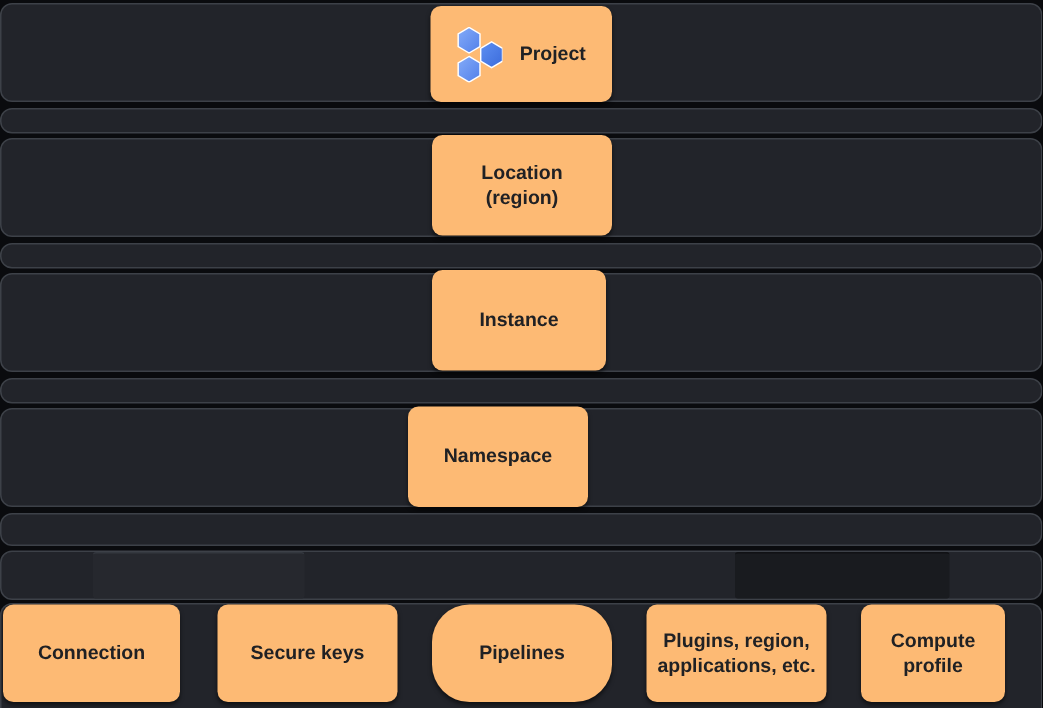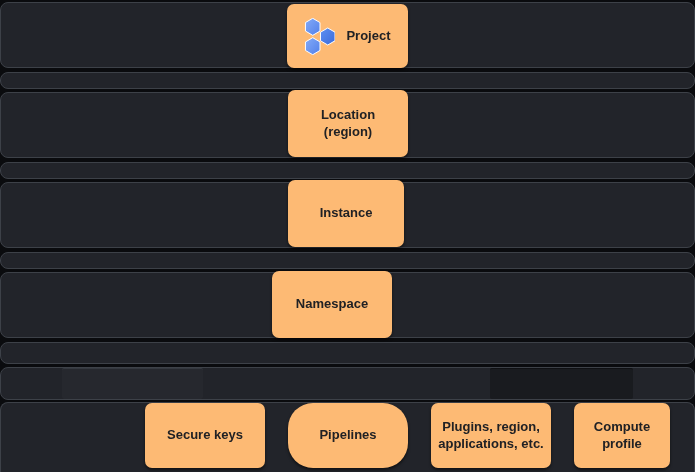--- a/index.html
+++ b/index.html
@@ -77,20 +77,23 @@
   </div>
 
   <div class="node" style="left:288px;top:180px;width:116px;height:67px;">
     <span class="node-label">Instance</span>
   </div>
 
   <div class="node" style="left:272px;top:271px;width:120px;height:67px;">
     <span class="node-label">Namespace</span>
   </div>
 
+  <div class="node" style="left:2px;top:403px;width:118px;height:65px;">
+    <span class="node-label">Connection</span>
+  </div>
 
   <div class="node" style="left:145px;top:403px;width:120px;height:65px;">
     <span class="node-label">Secure keys</span>
   </div>
 
   <div class="node" style="left:288px;top:403px;width:120px;height:65px;border-radius:25px;">
     <span class="node-label">Pipelines</span>
   </div>
 
   <div class="node" style="left:431px;top:403px;width:120px;height:65px;">

